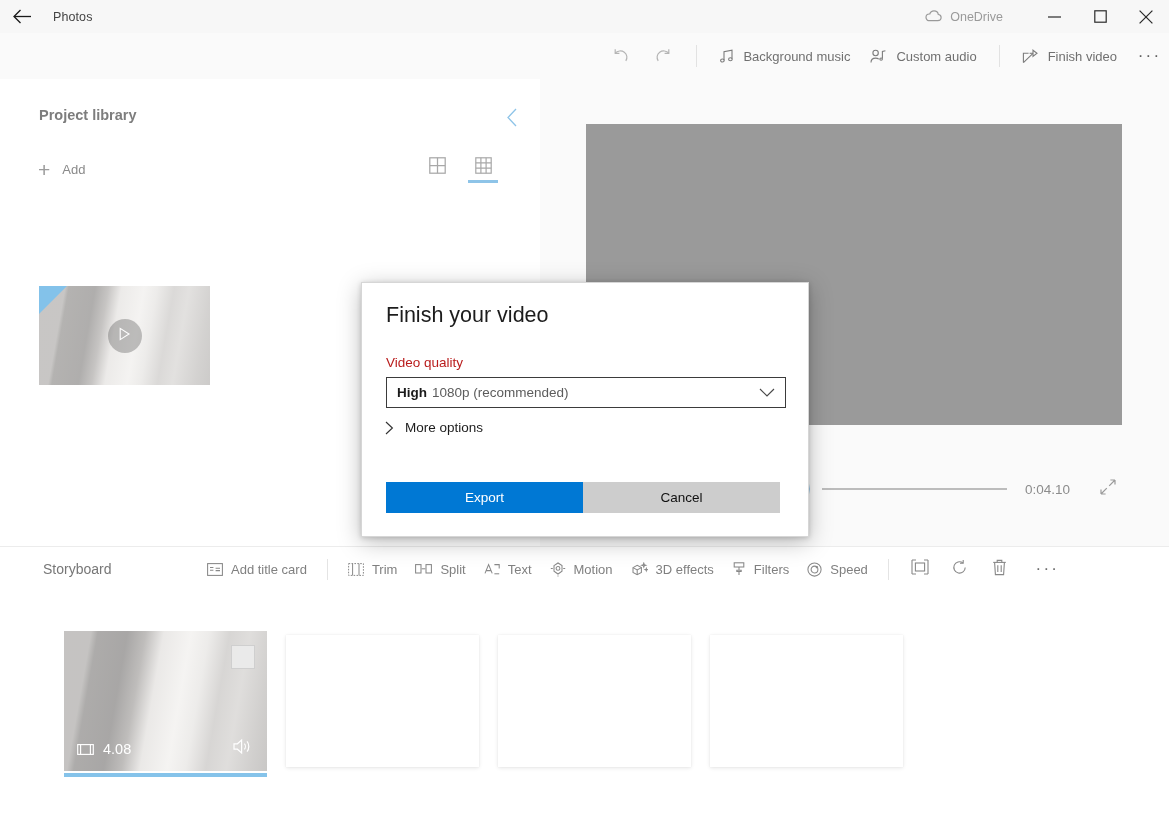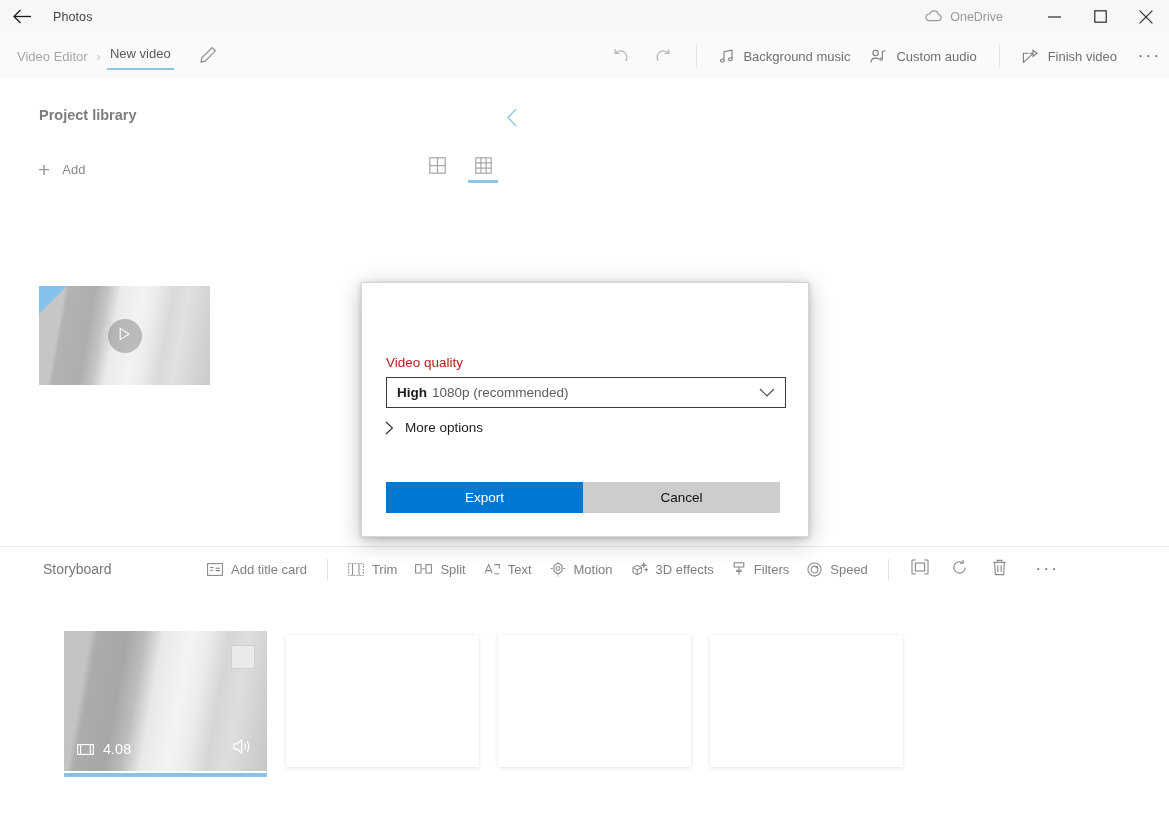--- a/index.html
+++ b/index.html
@@ -381,32 +381,20 @@
         <span>
           <svg width="14" height="14" viewBox="0 0 14 14" fill="none" stroke="currentColor" stroke-width="1.25">
               <path d="M0.6 0.6L13.4 13.4M13.4 0.6L0.6 13.4"></path>
             </svg>
         </span>
       </div>
     </div>
   </div>
 
   <div class="cmdbar">
-    <div class="breadcrumb">
-      <span class="bc-item">Video Editor</span>
-      <span class="bc-sep">›</span>
-      <span class="bc-current">New video</span>
-      <span class="edit-pencil">
-        <span>
-          <svg width="17" height="17" viewBox="0 0 17 17" fill="none" stroke="currentColor" stroke-width="1.15">
-            <path d="M12.2 1.6l3.2 3.2L5.1 15.1 1 16l.9-4.1z"></path>
-          </svg>
-        </span>
-      </span>
-    </div>
     <div class="cmd-spacer"></div>
     <div class="cmd-right">
       <div class="icon-btn">
         <span>
           <svg width="18" height="16" viewBox="0 0 18 16" fill="none" stroke="currentColor" stroke-width="1.2">
             <path d="M3.2 5.2C5.4 2.6 9.5 2.2 12.3 4.2c2.8 2 3.4 5.9 1.5 8.6"></path>
             <path d="M3.2 1.2v4.2h4.2"></path>
           </svg>
         </span>
       </div>
@@ -496,20 +484,42 @@
       <div class="playbtn">
         <span>
           <svg width="13" height="14" viewBox="0 0 13 14" fill="none" stroke="#ffffff" stroke-width="1.1">
             <path d="M2.2 1.4L11 7L2.2 12.6z"></path>
           </svg>
         </span>
       </div>
     </div>
   </div>
 
+  <div class="previewarea">
+    <div class="video-stage"></div>
+    <div class="transport">
+      <div class="play-circle">
+        <span>
+          <svg width="10" height="11" viewBox="0 0 10 11" fill="none" stroke="#9cc9e8" stroke-width="1.1">
+            <path d="M1.6 1L8.4 5.5L1.6 10z"></path>
+          </svg>
+        </span>
+      </div>
+      <div class="seek-track"></div>
+      <div class="timecode">0:04.10</div>
+      <div class="fullscreen-btn">
+        <span>
+          <svg width="16" height="16" viewBox="0 0 16 16" fill="none" stroke="currentColor" stroke-width="1.2">
+            <path d="M15 1L9.2 6.8M15 1h-4.6M15 1v4.6"></path>
+            <path d="M1 15l5.8-5.8M1 15h4.6M1 15v-4.6"></path>
+          </svg>
+        </span>
+      </div>
+    </div>
+  </div>
 
   <div class="divider-h"></div>
 
   <div class="storyboard">
     <div class="sb-bar">
       <div class="sb-title">Storyboard</div>
 
       <div class="sb-item">
         <span>
           <svg width="16" height="13" viewBox="0 0 16 13" fill="none" stroke="currentColor" stroke-width="1.05">
@@ -655,20 +665,21 @@
         </div>
         <div class="underline"></div>
       </div>
       <div class="empty-card"></div>
       <div class="empty-card"></div>
       <div class="empty-card"></div>
     </div>
   </div>
 
   <div class="modal-shadow">
+    <div class="modal-title">Finish your video</div>
     <div class="field-label">Video quality</div>
     <div class="quality-select">
       <span class="qs-strong">High</span>
       <span class="qs-rest">1080p (recommended)</span>
       <span class="qs-chev">
         <svg width="16" height="10" viewBox="0 0 16 10" fill="none" stroke="currentColor" stroke-width="1.15">
           <path d="M1 1L8 8L15 1"></path>
         </svg>
       </span>
     </div>

